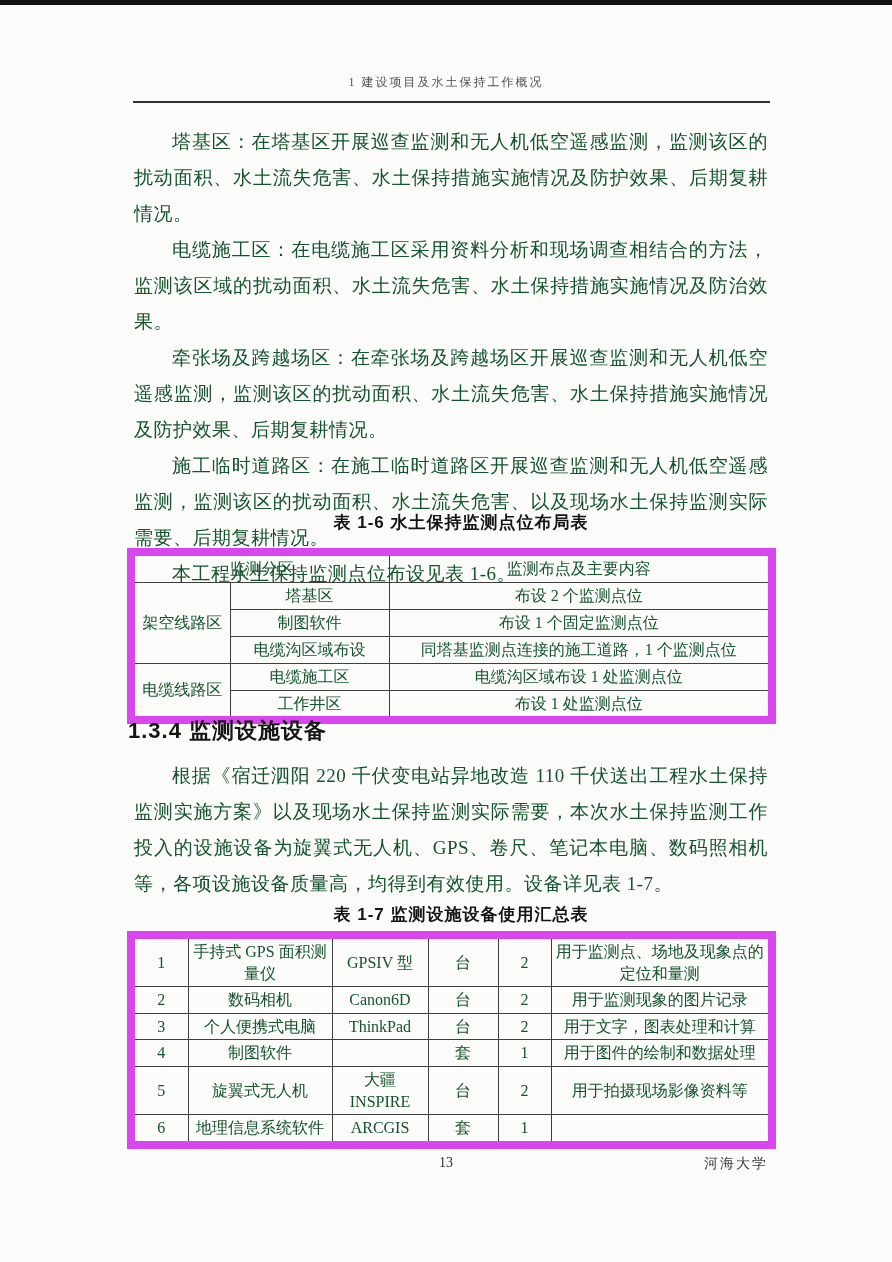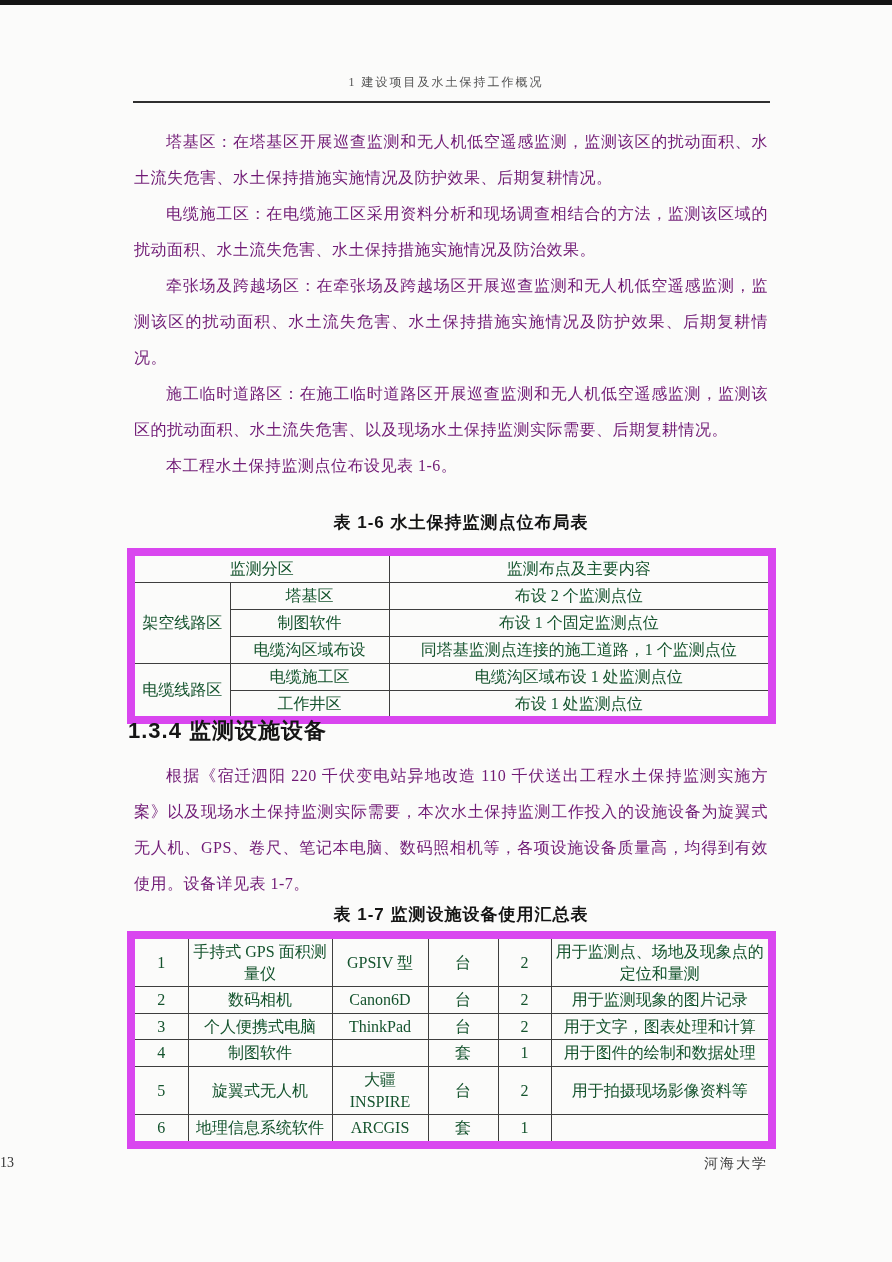--- a/index.html
+++ b/index.html
@@ -10,22 +10,22 @@
     color:#272727;
   }
   .topbar{position:absolute;left:0;top:0;width:892px;height:5px;background:#141414;}
   .running-header{
     position:absolute;left:0;top:74px;width:892px;text-align:center;
     font-size:12px;color:#525252;letter-spacing:2px;
   }
   .header-rule{position:absolute;left:133px;top:101px;width:637px;height:2px;background:#2f2f2f;}
   .bodytext{
     position:absolute;left:134px;width:634px;
-    font-size:16px;line-height:36px;letter-spacing:0.5px;
-    text-align:justify;color:#701a75;
+    font-size:19px;line-height:36px;letter-spacing:0.5px;
+    text-align:justify;color:#14532d;
   }
   .bodytext p{margin:0;text-indent:2em;}
   .paras{top:124px;}
   .sec-para{top:758px;}
   .caption{
     position:absolute;left:144px;width:634px;text-align:center;
     font-family:"Liberation Sans","DejaVu Sans",sans-serif;
     font-weight:bold;font-size:17px;color:#141414;letter-spacing:1px;
   }
   .caption1{top:511px;}
@@ -45,21 +45,21 @@
     padding:2px 4px;line-height:1.35;overflow:hidden;
   }
   .table1{left:127px;top:548px;width:641px;}
   .table1 tr{height:27px;}
   .table2{left:127px;top:931px;width:641px;}
   .table2 tr.hrow{height:26px;}
   .table2 tr.r-tall1{height:46px;}
   .table2 tr.r-std{height:25px;}
   .table2 tr.r-tall2{height:43px;}
   .footer-page{
-    position:absolute;left:0;top:1155px;width:892px;
+    position:absolute;left:0;top:1155px;width:892px;text-align:center;
     font-size:14px;color:#333;
   }
   .footer-org{
     position:absolute;left:134px;top:1155px;width:634px;text-align:right;
     font-size:14px;color:#3c3c3c;letter-spacing:2px;
   }
 </style>
 </head>
 <body>
 

